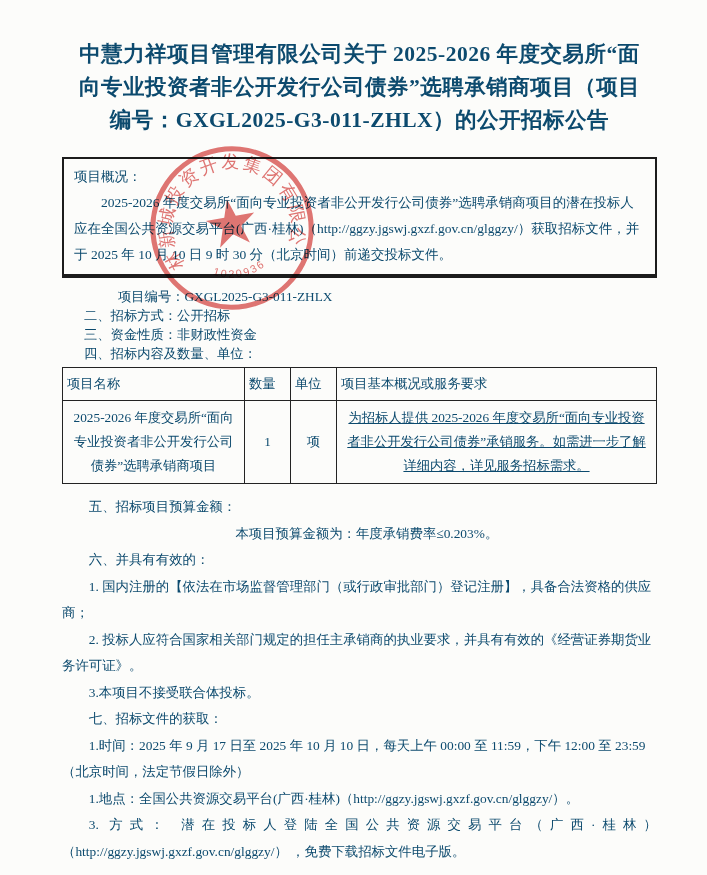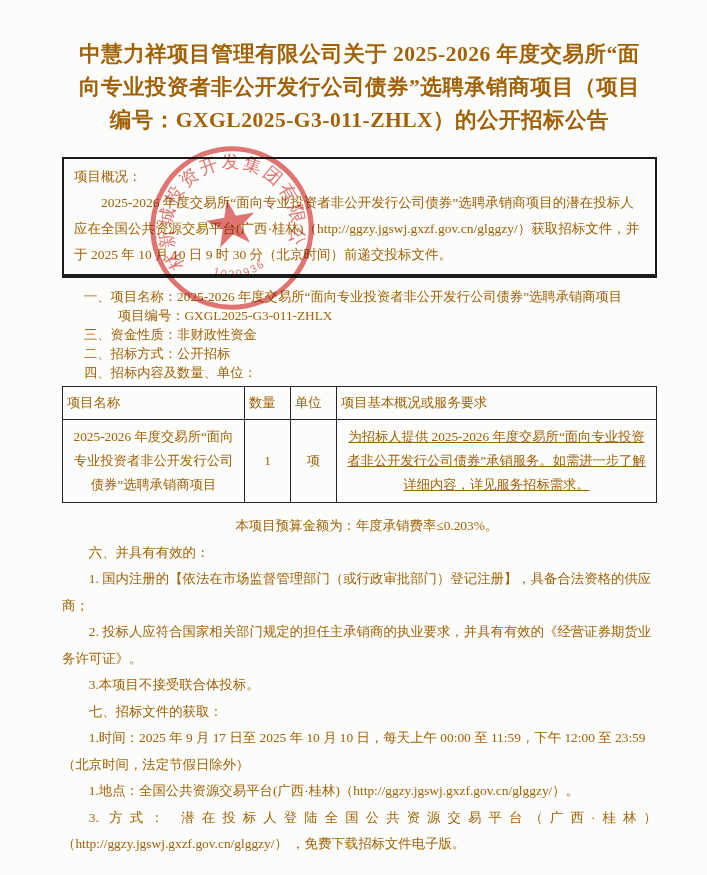--- a/index.html
+++ b/index.html
@@ -1,21 +1,21 @@
 <!DOCTYPE html>
 <html><head>
 <meta charset="utf-8">
 <style>
   html,body{margin:0;padding:0;background:#d9d9d9;}
   .page{
     position:relative;
     width:707px;height:875px;
     margin:0 auto;
     background:#fcfcfa;
-    color:#a16207;
+    color:#0c4a6e;
     font-family:"Liberation Serif","DejaVu Serif",serif;
     overflow:hidden;
     box-shadow:0 0 6px rgba(0,0,0,.25);
   }
   .content{padding:26px 50px 0 62px;}
   .doc-title{
     font-size:21.5px;font-weight:700;text-align:center;
     line-height:33px;letter-spacing:.5px;
     margin:12px 0 20px;padding:0 10px;
   }
@@ -64,24 +64,23 @@
   <div class="content">
 
     <div class="doc-title">中慧力祥项目管理有限公司关于 2025-2026 年度交易所“面向专业投资者非公开发行公司债券”选聘承销商项目（项目编号：GXGL2025-G3-011-ZHLX）的公开招标公告</div>
 
     <div class="overview-box">
       <div>项目概况：</div>
       <div class="overview-body">2025-2026 年度交易所“面向专业投资者非公开发行公司债券”选聘承销商项目的潜在投标人应在全国公共资源交易平台(广西·桂林)（http://ggzy.jgswj.gxzf.gov.cn/glggzy/）获取招标文件，并于 2025 年 10 月 10 日 9 时 30 分（北京时间）前递交投标文件。</div>
     </div>
 
     <div class="items">
-      <div class="item-ind1">一、项目名称：2025-2026 年度交易所“面向专业投资者非公开发行公司债券”选聘承销商项目</div>
       <div class="item-ind2">项目编号：GXGL2025-G3-011-ZHLX</div>
+      <div class="item-ind1">二、招标方式：公开招标</div>
       <div class="item-ind1">三、资金性质：非财政性资金</div>
-      <div class="item-ind1">二、招标方式：公开招标</div>
       <div class="item-ind1">四、招标内容及数量、单位：</div>
     </div>
 
     <table class="bid-table">
       <colgroup>
         <col style="width:182px">
           <col style="width:46px">
         <col style="width:46px">
           <col>
       </colgroup>
@@ -95,20 +94,21 @@
       <tr>
         <td class="c-name">2025-2026 年度交易所“面向专业投资者非公开发行公司债券”选聘承销商项目</td>
         <td class="c-num">1</td>
         <td class="c-unit">项</td>
         <td class="c-desc">为招标人提供 2025-2026 年度交易所“面向专业投资者非公开发行公司债券”承销服务。如需进一步了解详细内容，详见服务招标需求。</td>
       </tr>
     </tbody>
       </table>
 
     <div class="paras">
+      <p class="p-ind2">五、招标项目预算金额：</p>
       <p class="p-ind1">本项目预算金额为：年度承销费率≤0.203%。</p>
       <p class="p-ind2">六、并具有有效的：</p>
       <p class="p-ind2">1. 国内注册的【依法在市场监督管理部门（或行政审批部门）登记注册】，具备合法资格的供应商；</p>
       <p class="p-ind2">2. 投标人应符合国家相关部门规定的担任主承销商的执业要求，并具有有效的《经营证券期货业务许可证》。</p>
       <p class="p-ind2">3.本项目不接受联合体投标。</p>
       <p class="p-ind2">七、招标文件的获取：</p>
       <p class="p-ind2">1.时间：2025 年 9 月 17 日至 2025 年 10 月 10 日，每天上午 00:00 至 11:59，下午 12:00 至 23:59（北京时间，法定节假日除外）</p>
       <p class="p-ind2">1.地点：全国公共资源交易平台(广西·桂林)（http://ggzy.jgswj.gxzf.gov.cn/glggzy/）。</p>
       <p class="p-ind2 p-just">3. 方式： 潜在投标人登陆全国公共资源交易平台（广西·桂林）（http://ggzy.jgswj.gxzf.gov.cn/glggzy/） ，免费下载招标文件电子版。</p>
 

